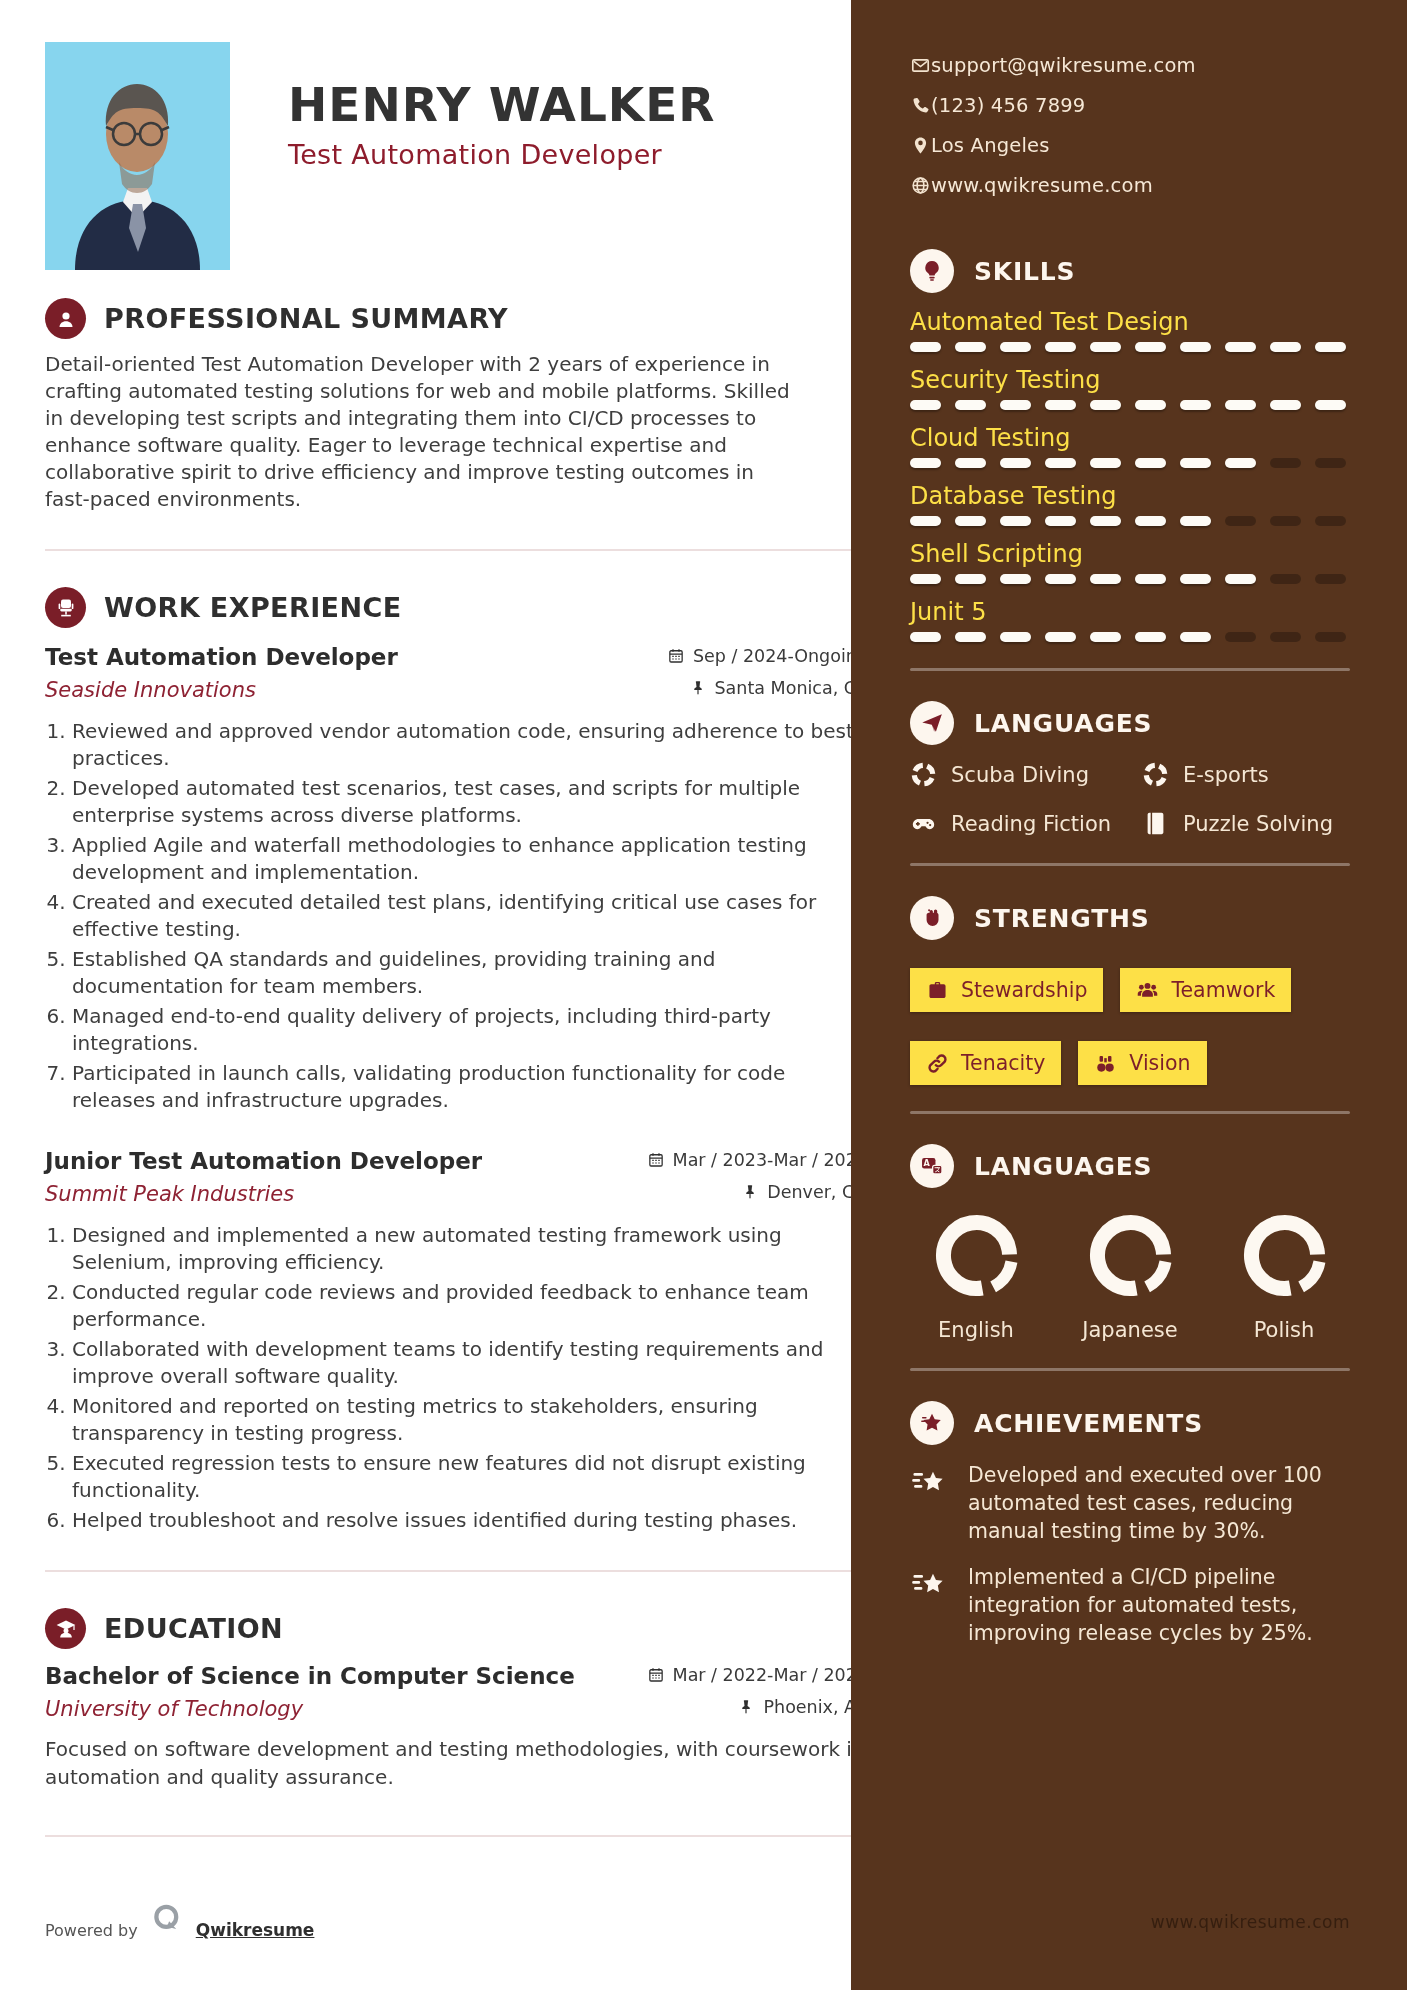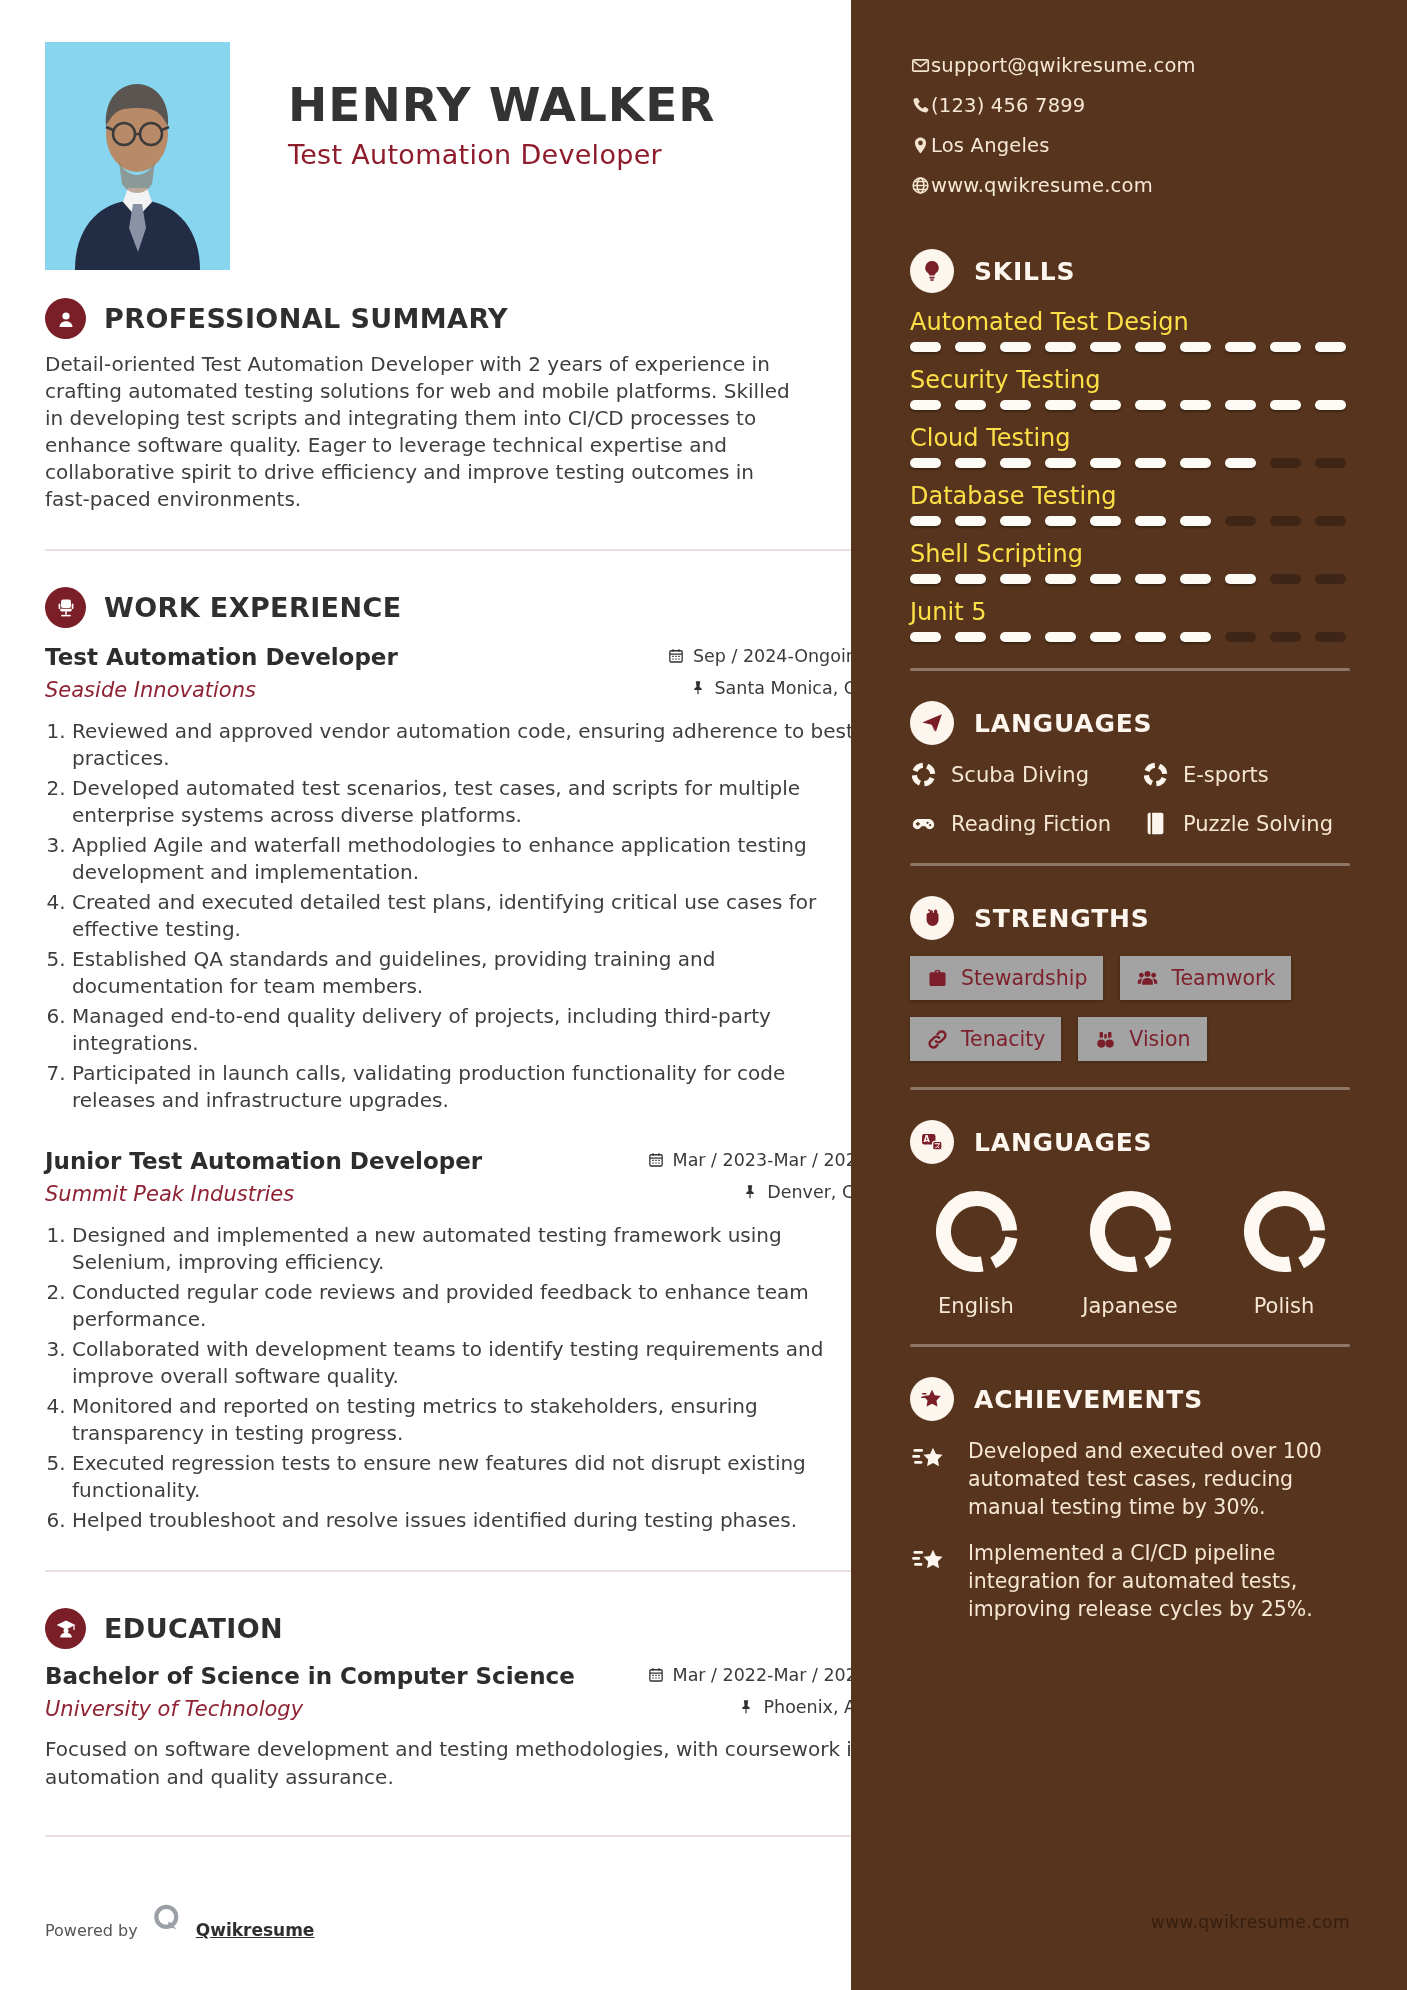--- a/index.html
+++ b/index.html
@@ -50,22 +50,22 @@
   .dash-row{display:flex;gap:14px;margin-top:6px;}
   .dash{width:31px;height:10px;border-radius:5px;background:rgba(0,0,0,0.27);}
   .dash.filled{background:#fdfbf6;box-shadow:0 2px 2px rgba(0,0,0,0.3);}
   .side-divider{height:3px;border:none;background:rgba(255,255,255,0.33);border-radius:2px;margin:26px 0 0 0;}
   .interest-grid{display:grid;grid-template-columns:232px 1fr;row-gap:22px;}
   .interest-item{display:flex;align-items:center;gap:14px;}
   .interest-item .ii{width:27px;height:27px;color:#fdf6ee;display:flex;}
   .interest-item .ii svg{width:27px;height:27px;}
   .interest-label{font-size:21px;color:#f5e7d4;}
   .chips{display:flex;flex-wrap:wrap;gap:17px;}
-  .chip{display:inline-flex;align-items:center;gap:12px;background:#a3a3a3;color:#7c1f2a;
-        padding:10px 16px;box-shadow:0 1px 3px rgba(0,0,0,0.3);}
+  .chip{display:inline-flex;align-items:center;gap:12px;background:#fde047;color:#7c1f2a;
+        padding:10px 16px;box-shadow:0 1px 3px rgba(0,0,0,0.3);margin-top:12px;}
   .chip .ii{width:23px;height:23px;display:flex;color:#7c1f2a;}
   .chip .ii svg{width:23px;height:23px;}
   .chip-label{font-size:20.5px;font-weight:500;}
   .lang-row{display:flex;justify-content:space-between;padding:4px 6px 0 6px;}
   .lang-item{width:120px;display:flex;flex-direction:column;align-items:center;}
   .donut{width:95px;height:95px;}
   .lang-name{font-size:21px;color:#f5e7d4;margin-top:15px;}
   .ach-item{display:flex;align-items:flex-start;gap:18px;margin-bottom:18px;}
   .ach-item .ii{width:40px;height:40px;flex:0 0 auto;color:#fdf6ee;display:flex;margin-top:2px;}
   .ach-item .ii svg{width:38px;height:38px;}

